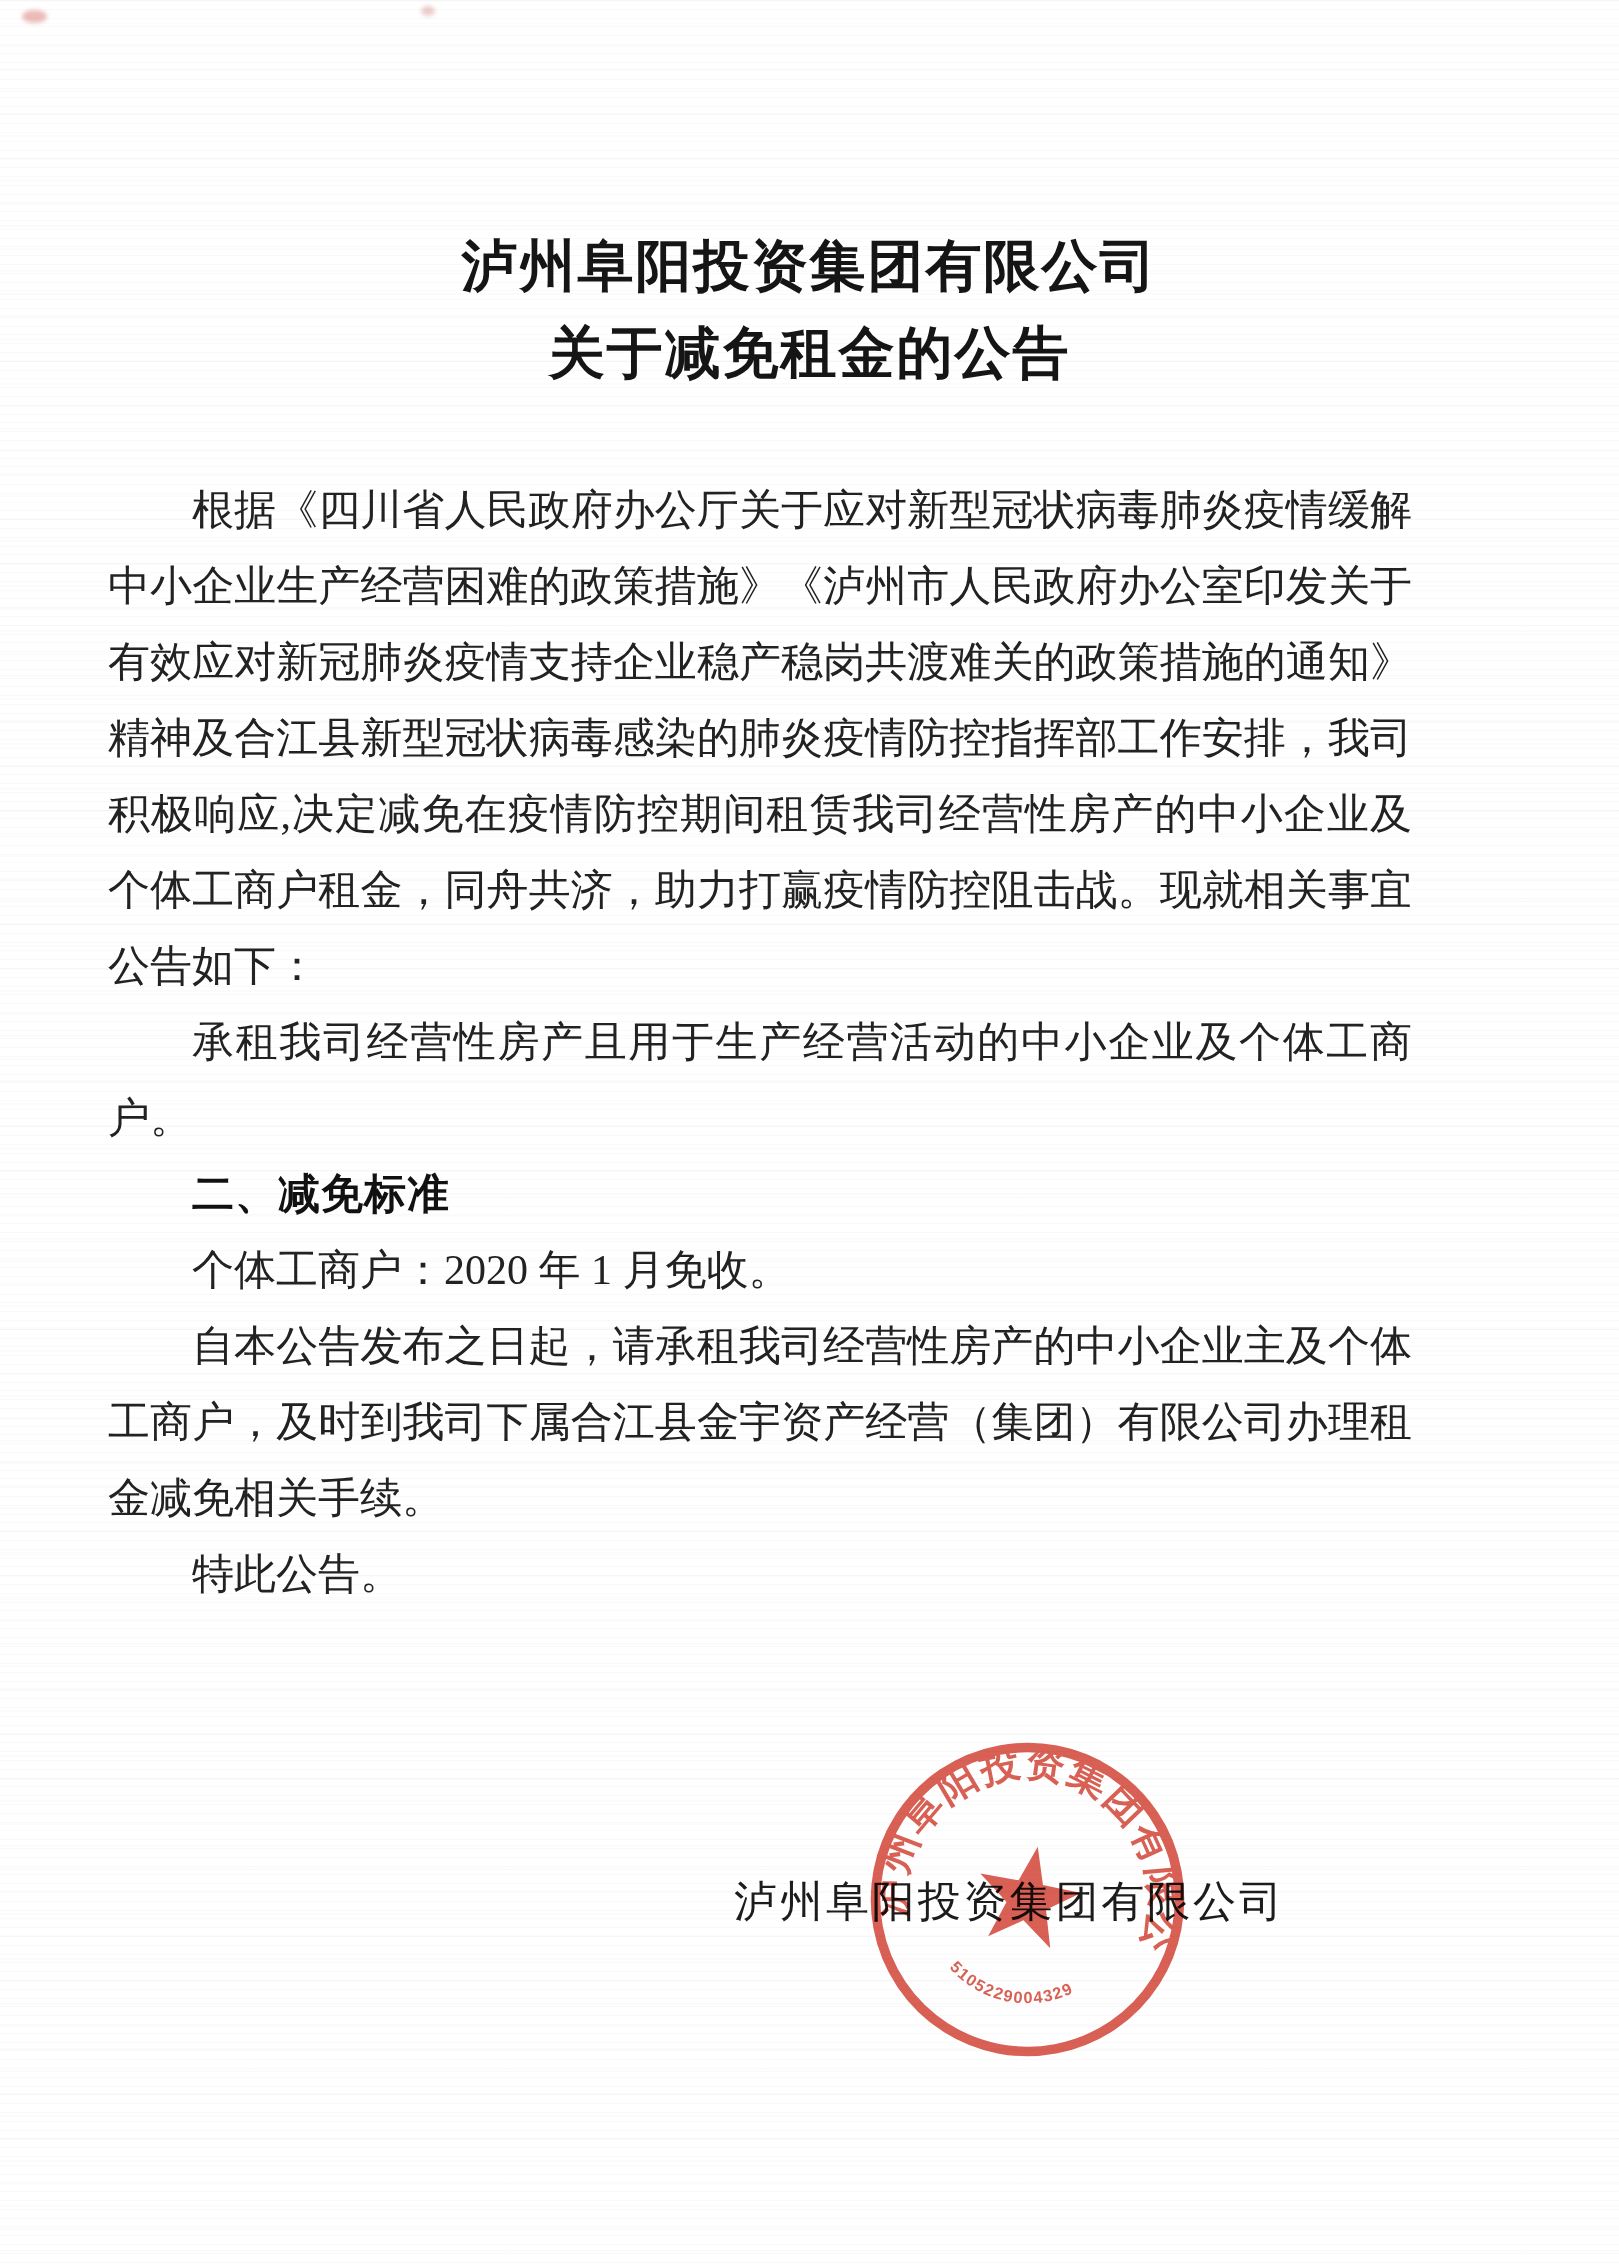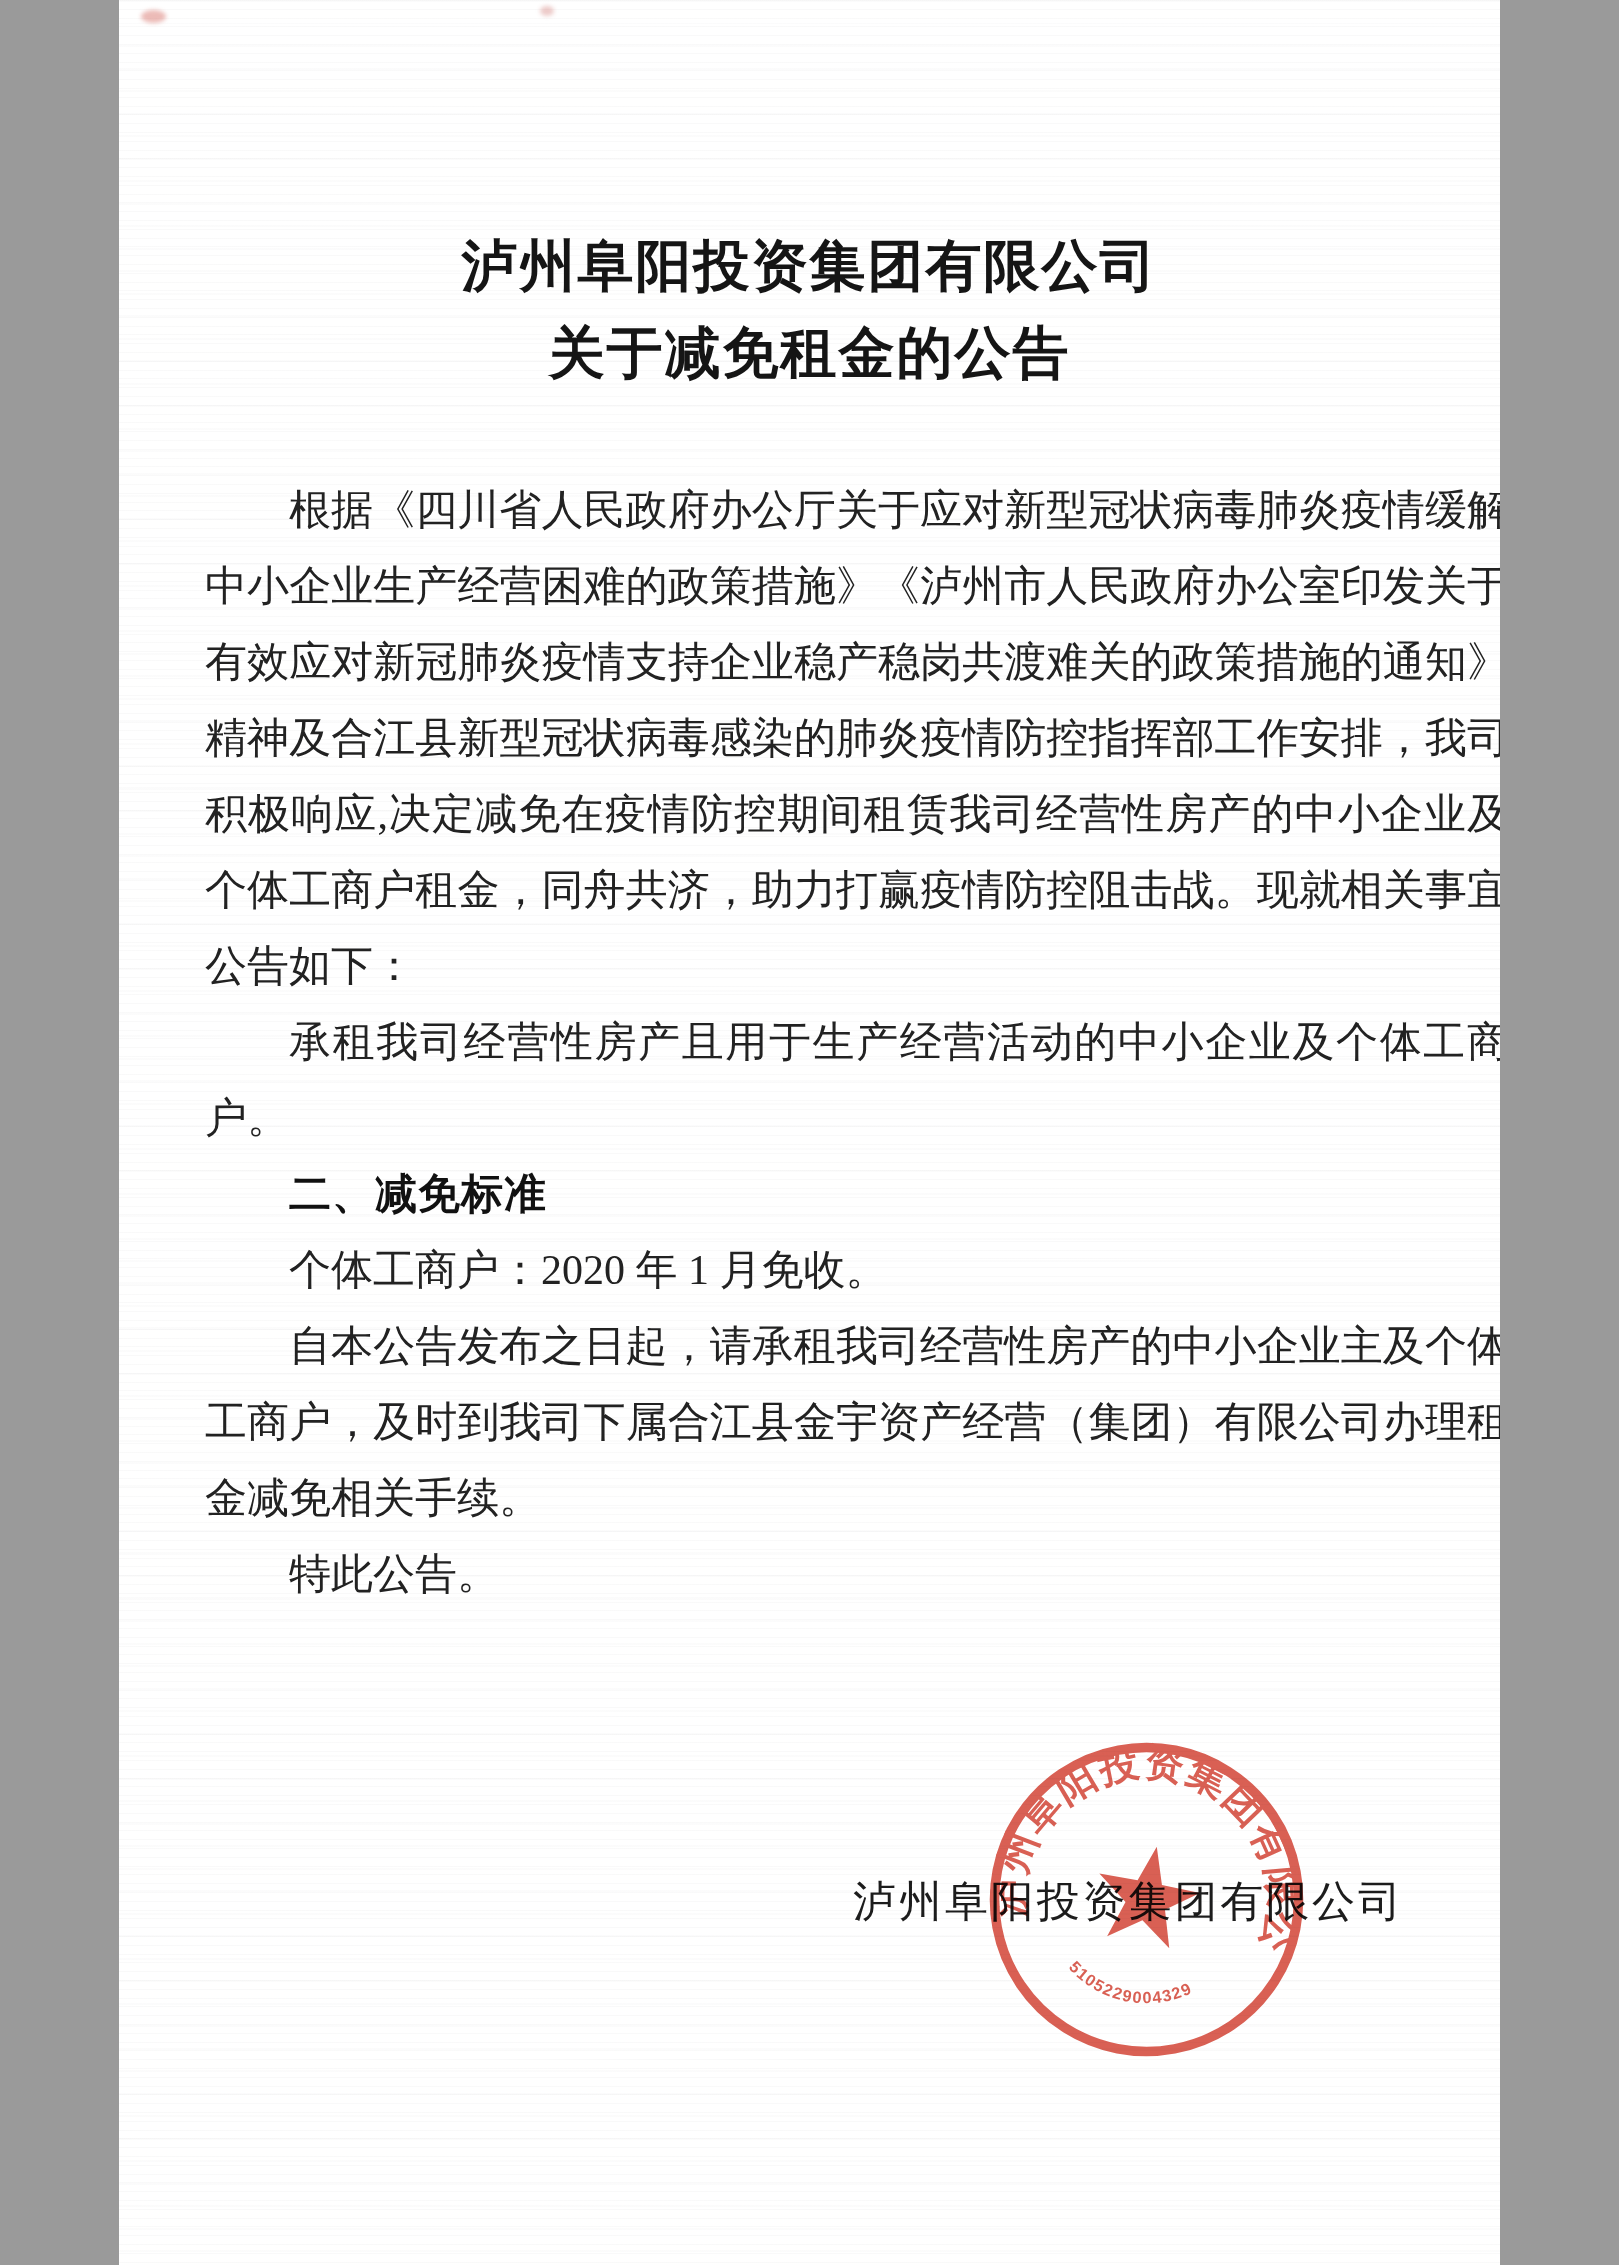--- a/index.html
+++ b/index.html
@@ -1,19 +1,19 @@
 <!DOCTYPE html>
 <html><head>
 <meta charset="utf-8">
 <style>
   * { margin: 0; padding: 0; box-sizing: border-box; }
   html, body { background: #9a9a9a; }
   .page {
     position: relative;
-    width: 1381px;
+    width: 1619px;
     height: 2265px;
     margin: 0 auto;
     background-color: #ffffff;
     background-image:
       repeating-linear-gradient(180deg, rgba(120,120,125,0.045) 0 1px, rgba(0,0,0,0) 1px 8.8px),
       repeating-linear-gradient(180deg, rgba(140,140,145,0.03) 0 2px, rgba(0,0,0,0) 2px 22.5px);
     overflow: hidden;
     font-family: "Liberation Serif", "DejaVu Serif", serif;
     color: #1f1f1f;
   }
@@ -25,21 +25,21 @@
     text-align: center;
     font-size: 56px;
     line-height: 87px;
     font-weight: bold;
     color: #151515;
     letter-spacing: 2px;
   }
   .body-block {
     position: absolute;
     top: 472px;
-    left: 86px;
+    left: 108px;
     width: 1304px;
     font-size: 42px;
     line-height: 76px;
     text-align: justify;
     color: #222222;
   }
   .body-block p {
     text-indent: 2em;
     margin: 0;
   }

